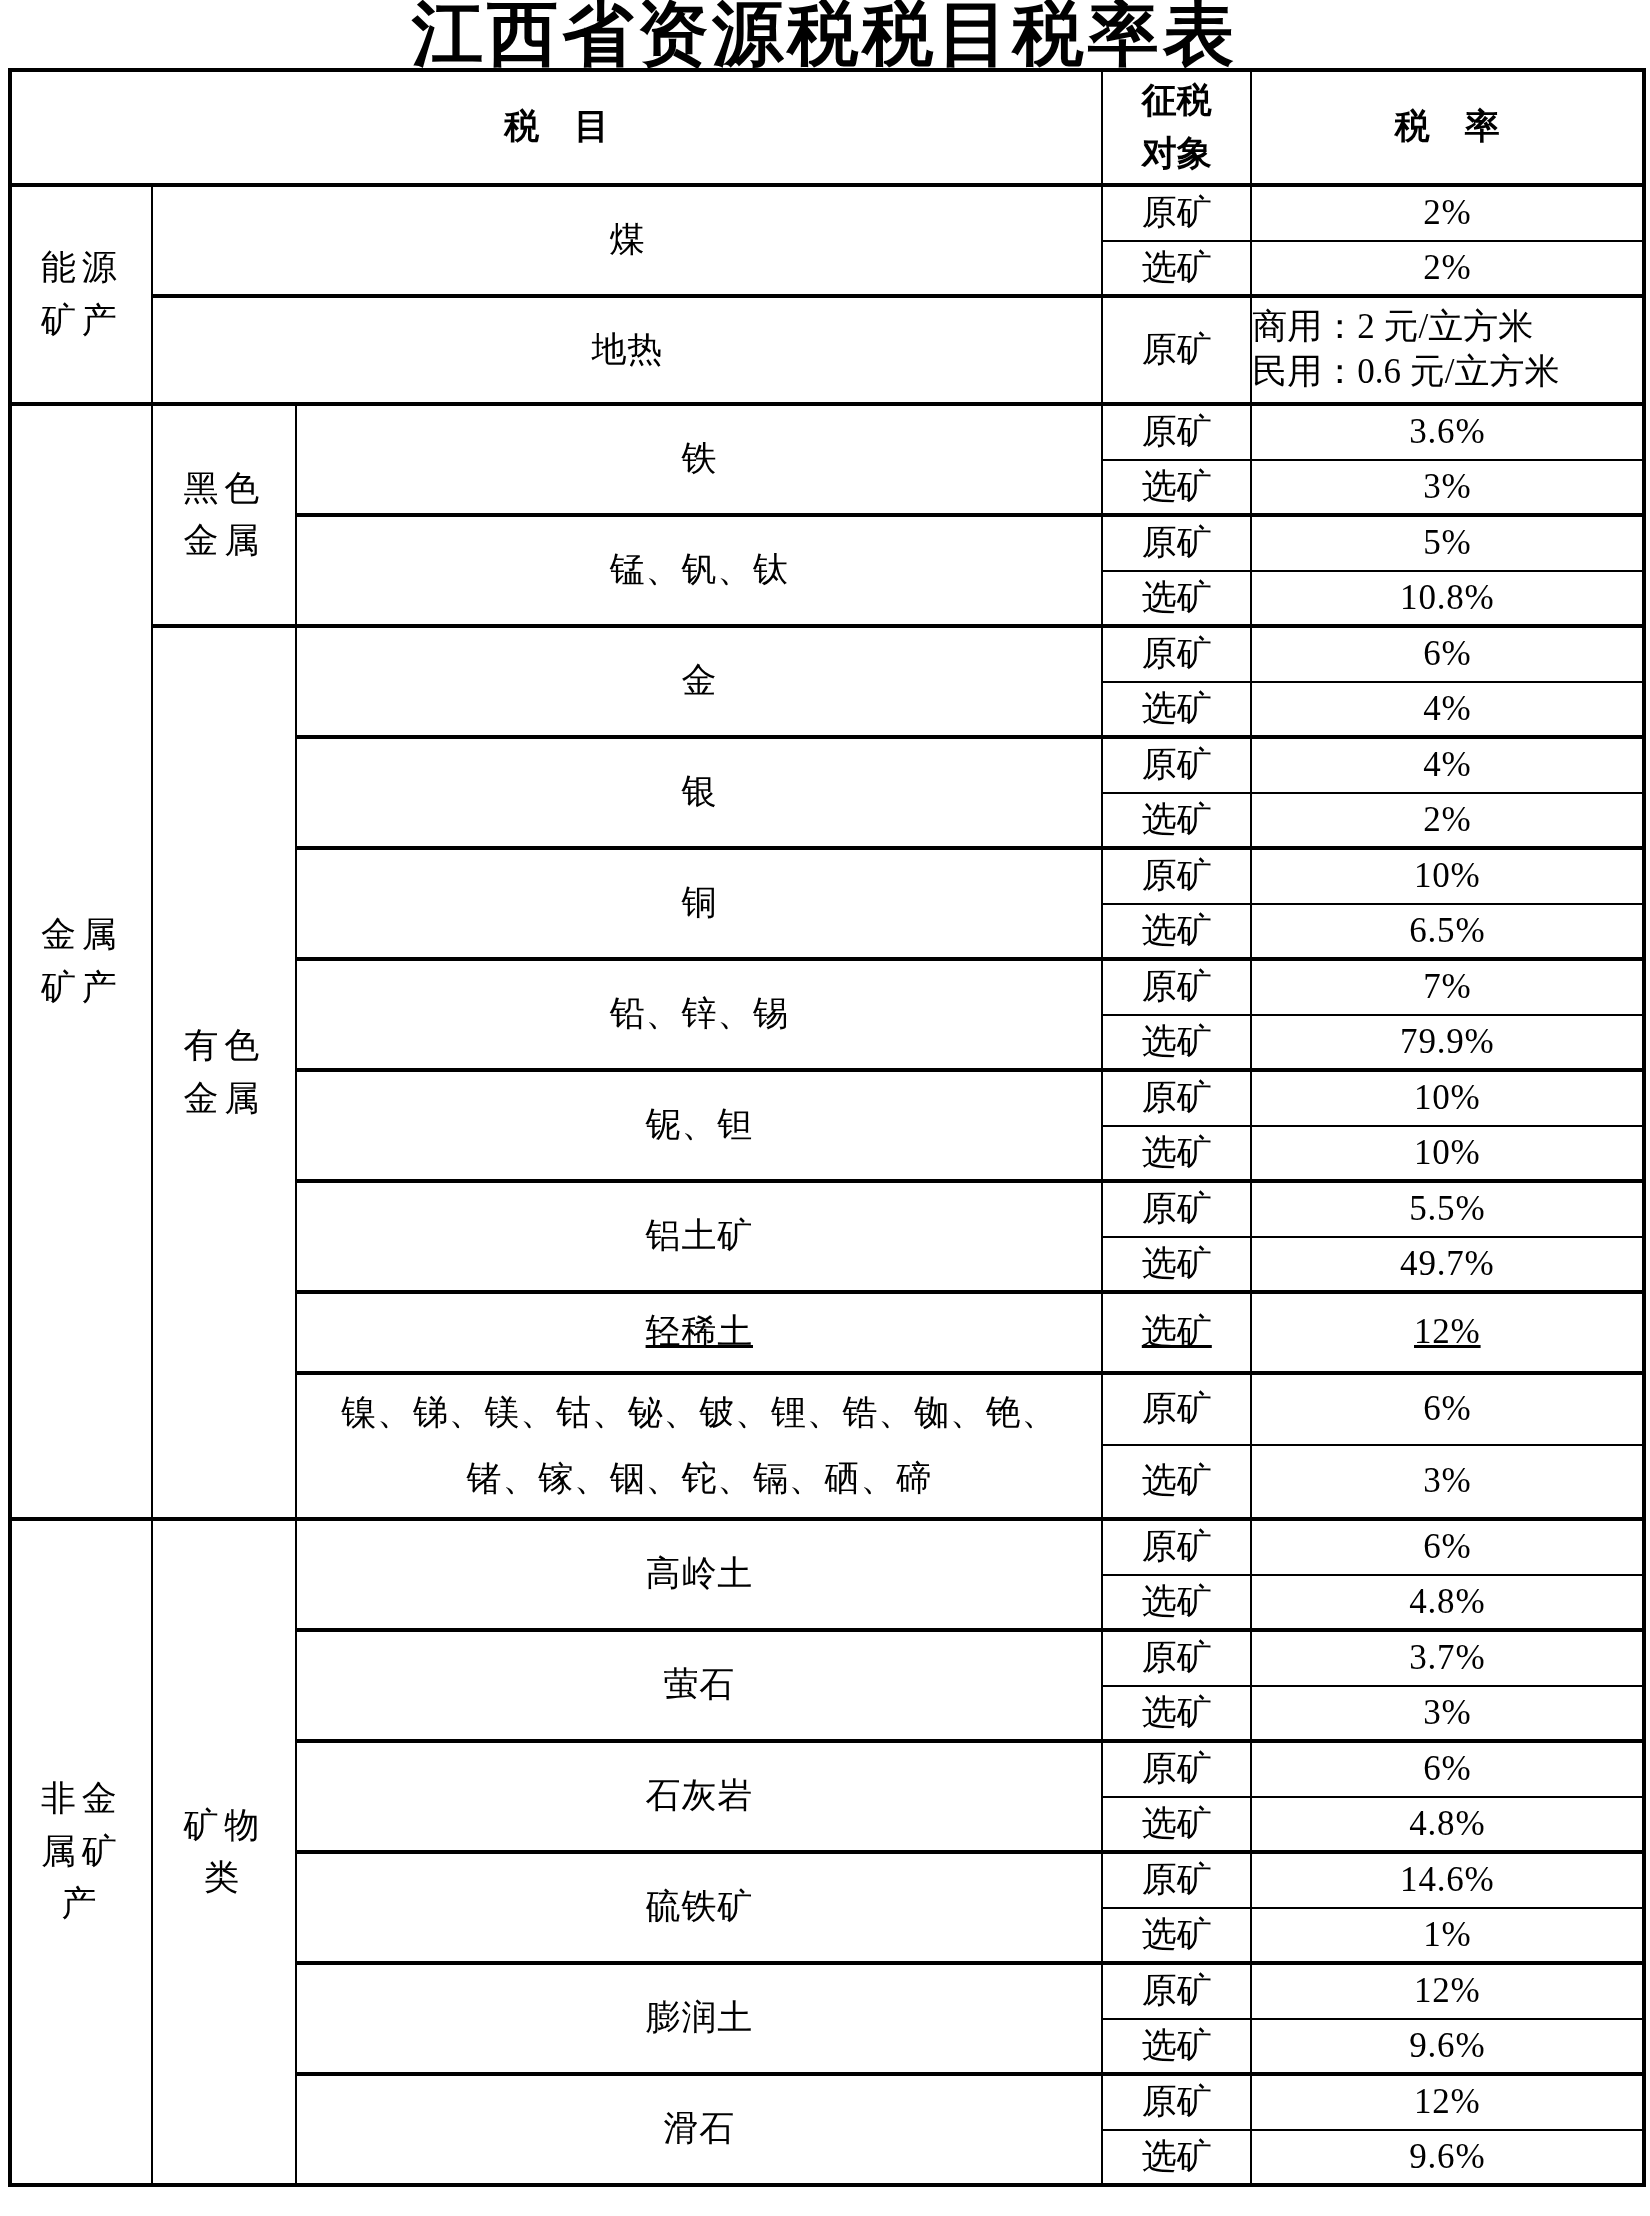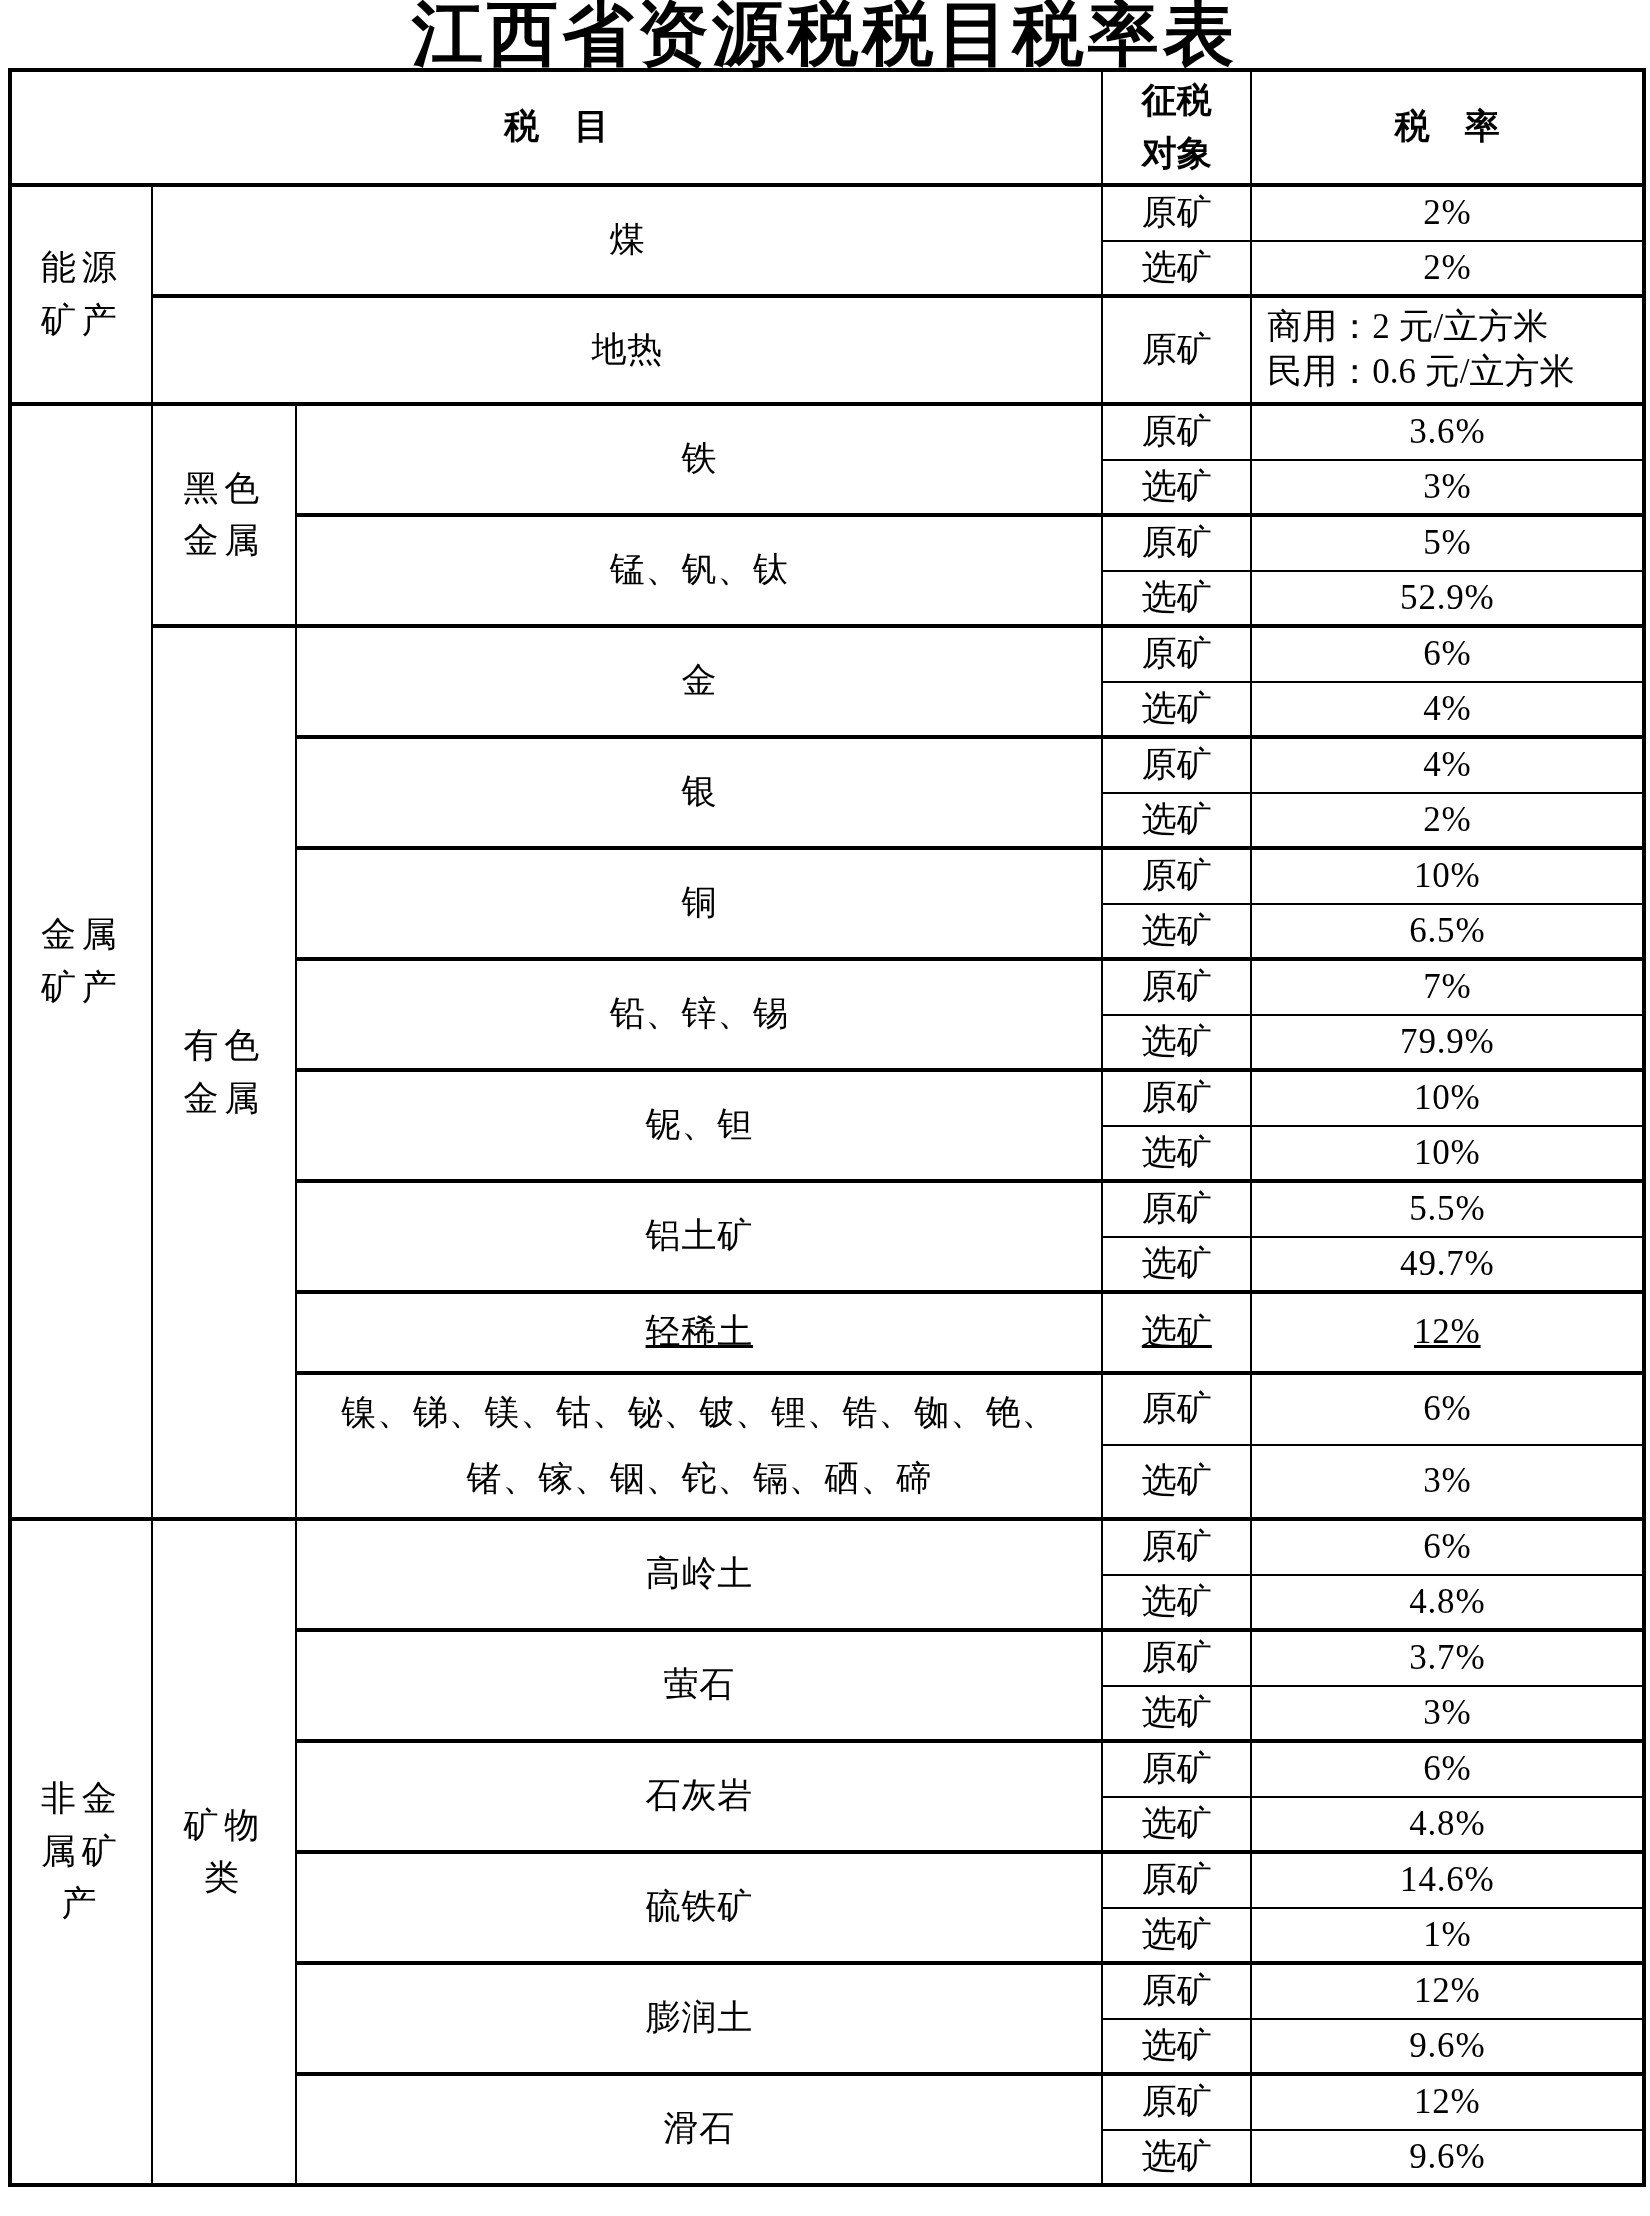--- a/index.html
+++ b/index.html
@@ -38,21 +38,20 @@
     border-bottom-width: 4.1px;
   }
   tbody tr { height: 55px; }
   tr.group-start > td.cell { border-top-width: 4.1px; }
   td.cat { letter-spacing: 5.8px; }
   td.item { letter-spacing: 0.8px; }
   td.item-two-line { line-height: 1.9; }
   td.rate { letter-spacing: 0.8px; }
   td.rate-left {
     text-align: left;
-    padding-left: 15px;
     line-height: 1.28;
     letter-spacing: 0;
   }
 </style>
 </head>
 <body>
 
 <div class="title">江西省资源税税目税率表</div>
 
 <table class="tax">
@@ -102,21 +101,21 @@
         <td class="cell obj">选矿</td>
         <td class="cell rate">3%</td>
       </tr>
       <tr class="group-start" style="height: 55px;">
         <td class="cell item" rowspan="2">锰、钒、钛</td>
         <td class="cell obj">原矿</td>
         <td class="cell rate">5%</td>
       </tr>
       <tr style="height: 55px;">
         <td class="cell obj">选矿</td>
-        <td class="cell rate">52.9%</td>
+        <td class="cell rate">10.8%</td>
       </tr>
       <tr class="group-start" style="height: 55px;">
         <td class="cell cat" rowspan="15">有色
 金属</td>
         <td class="cell item" rowspan="2">金</td>
         <td class="cell obj">原矿</td>
         <td class="cell rate">6%</td>
       </tr>
       <tr style="height: 55px;">
         <td class="cell obj">选矿</td>

